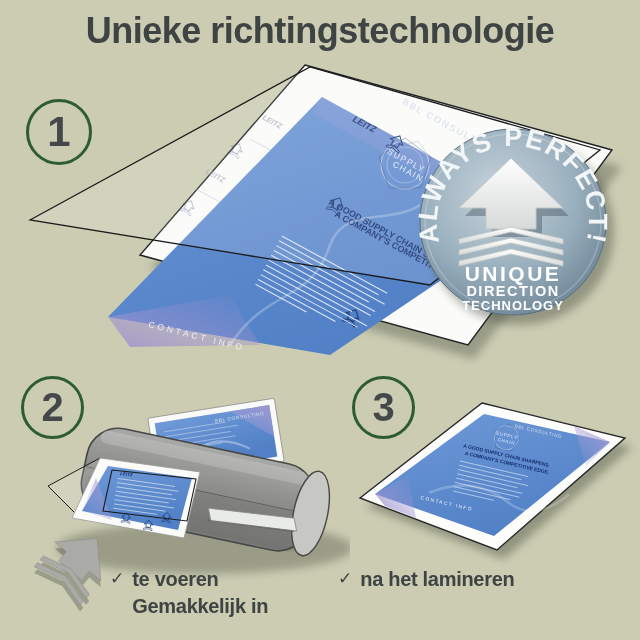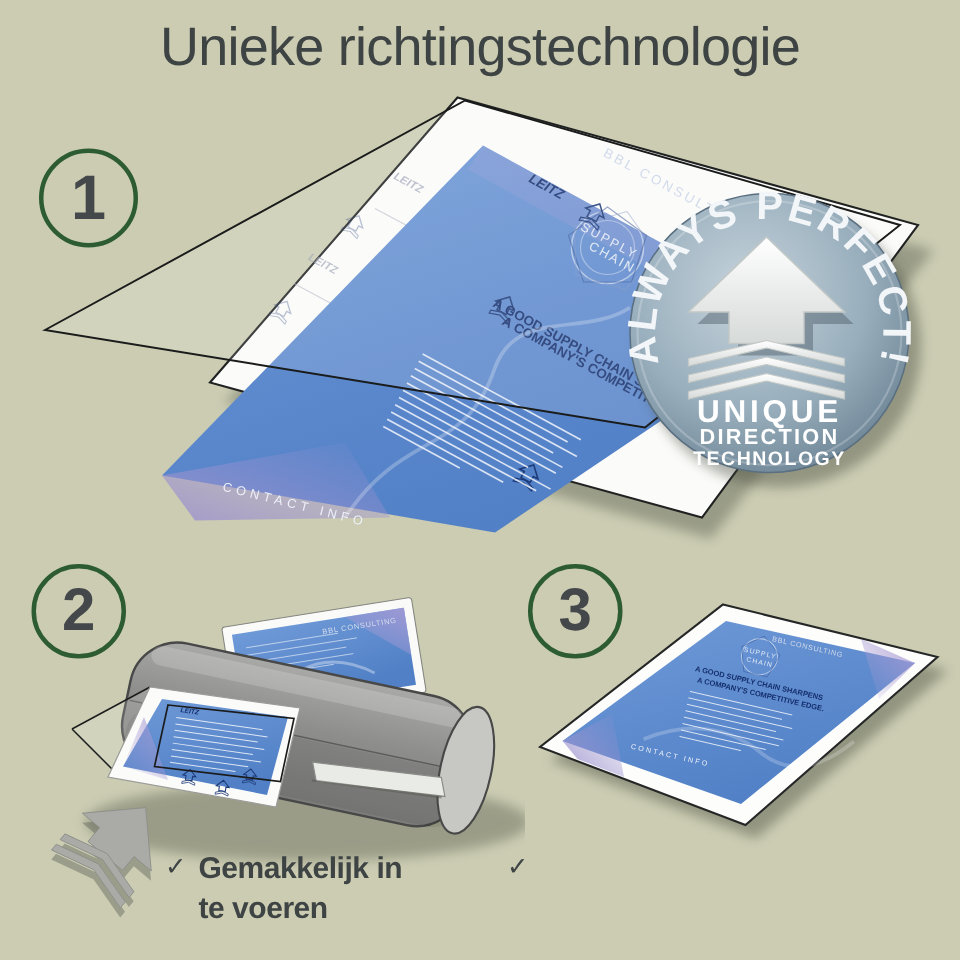--- a/index.html
+++ b/index.html
@@ -3,21 +3,21 @@
 <meta charset="utf-8">
 <style>
   html,body{margin:0;padding:0;}
   .stage{
     position:relative;width:640px;height:640px;overflow:hidden;
     background:#cbccb2;
     font-family:"Liberation Sans","DejaVu Sans",sans-serif;
   }
   .page-title{
     position:absolute;left:0;top:10px;width:640px;text-align:center;
-    font-size:36px;font-weight:normal;color:#3e4343;letter-spacing:-0.5px;
+    font-size:36px;font-weight:bold;color:#3e4343;letter-spacing:-0.5px;
   }
   .step-circle{
     position:absolute;border:3px solid #2d5c33;border-radius:50%;
     display:flex;align-items:center;justify-content:center;
     color:#45484a;font-weight:bold;background:transparent;
   }
   .step-circle.c1{left:26px;top:99px;width:60px;height:60px;font-size:42px;}
   .step-circle.c2{left:21px;top:376px;width:57px;height:57px;font-size:40px;}
   .step-circle.c3{left:352px;top:376px;width:57px;height:57px;font-size:40px;}
   .scene{position:absolute;}
@@ -304,23 +304,24 @@
         <path d="M 95,128 Q 135,100 175,120 Q 205,133 232,98" fill="none" stroke="#ffffff" stroke-opacity="0.22" stroke-width="2.5"></path>
         <text x="212" y="45" text-anchor="end" font-size="4.8" letter-spacing="0.5" fill="#d2daea">BBL CONSULTING</text>
         <text x="88" y="136" font-size="4.8" letter-spacing="1.5" fill="#eef1f8">CONTACT INFO</text>
       </g>
     </g>
   </svg>
 
   <div class="caption cap1">
     <span class="check">✓</span>
     <div class="lines">
+      <div>te voeren</div>
       <div>Gemakkelijk in</div>
-      <div>te voeren</div>
     </div>
   </div>
   <div class="caption cap2">
     <span class="check">✓</span>
     <div class="lines">
+      <div>na het lamineren</div>
     </div>
   </div>
 
 </div>
 
 </body></html>

